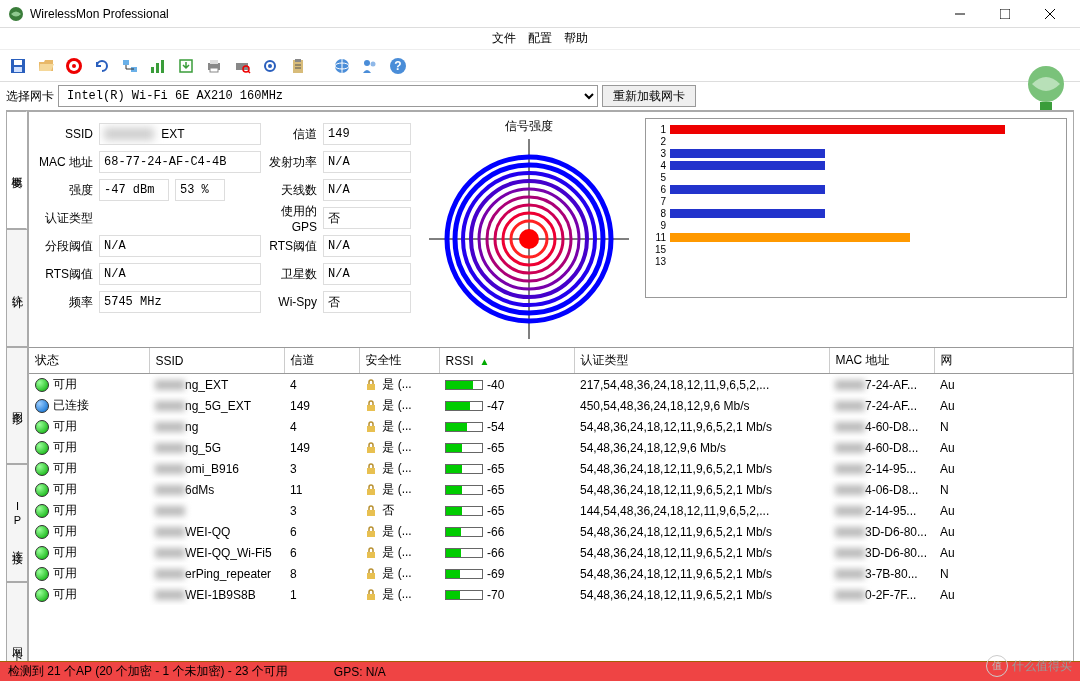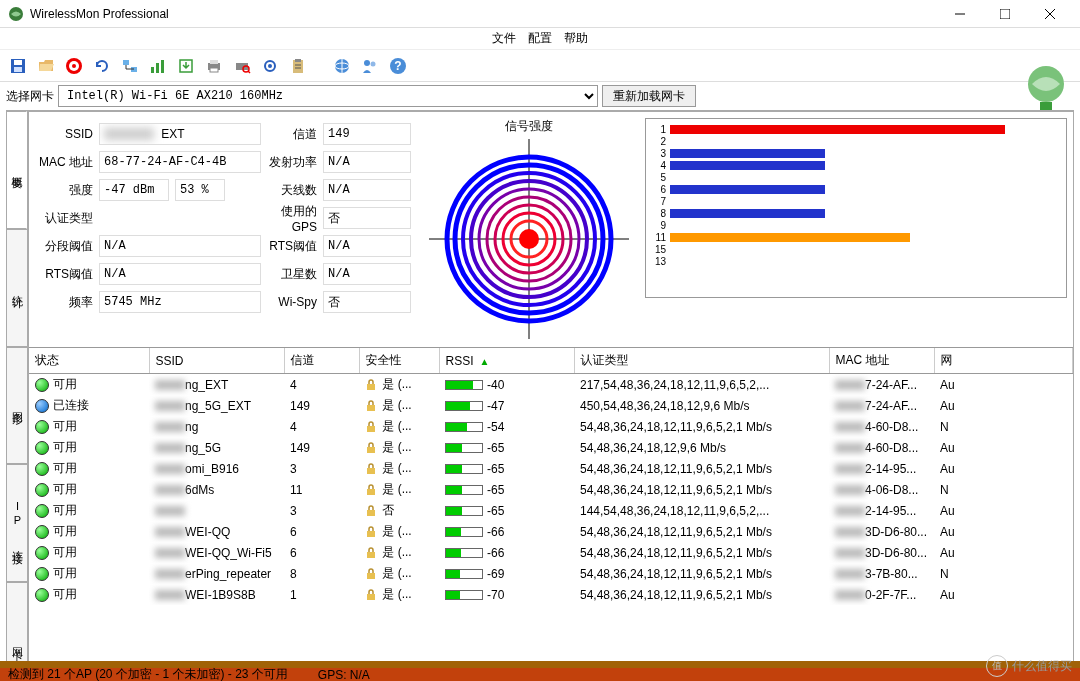--- a/index.html
+++ b/index.html
@@ -45,21 +45,21 @@
 .networks { flex: 1; overflow: auto; border-top: 1px solid #999; }
 .net-table { width: 100%; border-collapse: collapse; font-size: 12px; }
 .net-table th { text-align: left; padding: 4px 6px; background: #fff; border-right: 1px solid #ccc; border-bottom: 1px solid #999; font-weight: normal; position: sticky; top: 0; white-space: nowrap; }
 .net-table th.sort::after { content: '▲'; color: #0a0; margin-left: 6px; font-size: 10px; }
 .net-table td { padding: 2px 6px; white-space: nowrap; overflow: hidden; height: 18px; }
 .status-dot { width: 14px; height: 14px; border-radius: 50%; display: inline-block; vertical-align: middle; margin-right: 4px; border: 1px solid #333; background: radial-gradient(circle at 30% 30%, #9f9, #0a0); }
 .status-dot.connected { background: radial-gradient(circle at 30% 30%, #9cf, #06c); }
 .lock { width: 12px; height: 12px; display: inline-block; vertical-align: middle; margin-right: 2px; }
 .rssi-bar { display: inline-block; width: 38px; height: 10px; border: 1px solid #666; background: linear-gradient(to right, #0c0 var(--pct), #fff var(--pct)); vertical-align: middle; margin-right: 4px; }
 .blur-cell { filter: blur(3px); display: inline-block; width: 30px; height: 10px; background: #bbb; vertical-align: middle; }
-.statusbar { position: absolute; bottom: 0; left: 0; right: 0; height: 20px; background: #c2410c; display: flex; align-items: center; padding: 0 8px; gap: 30px; font-size: 12px; border-top: 7px solid #a16207; }
+.statusbar { position: absolute; bottom: 0; left: 0; right: 0; height: 20px; background: #ef4444; display: flex; align-items: center; padding: 0 8px; gap: 46px; font-size: 12px; border-top: 1px solid #a16207; }
 .watermark { position: absolute; right: 8px; bottom: 4px; font-size: 11px; color: #999; display: flex; align-items: center; gap: 4px; }
 .watermark .w-icon { width: 22px; height: 22px; border: 1px solid #ccc; border-radius: 50%; display: flex; align-items: center; justify-content: center; font-size: 10px; color: #bbb; }
 </style>
 </head>
 <body>
 
 <div class="titlebar">
   <svg class="app-icon" viewBox="0 0 16 16">
       <circle cx="8" cy="8" r="7" fill="#3a7d3a"></circle>
       <path d="M3 8 Q8 3 13 8 Q8 13 3 8" fill="#8fc98f"></path>

